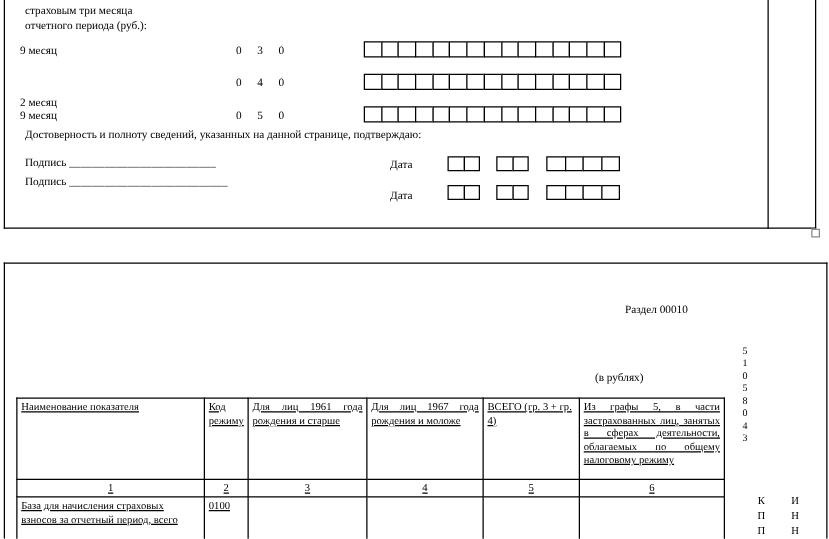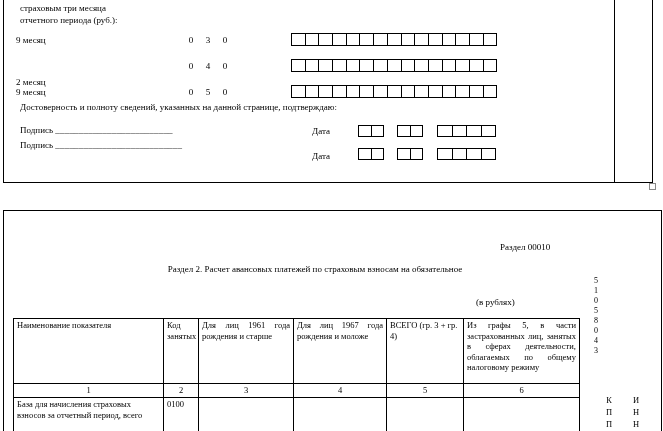--- a/index.html
+++ b/index.html
@@ -21,21 +21,21 @@
   .handle{position:absolute;width:7px;height:7px;border:1px solid #8a8a8a;background:#fff;box-sizing:border-box;}
   .title-block{position:absolute;left:140px;top:263px;width:350px;text-align:center;line-height:12.5px;}
   .vstack{position:absolute;text-align:center;}
   .vstack div{line-height:10px;font-size:8px;}
   .vstack.wide div{line-height:12px;font-size:8.5px;}
   table.s2{
     position:absolute;left:13px;top:318px;width:566px;
     border-collapse:collapse;table-layout:fixed;
     font-size:8.5px;line-height:10.5px;
   }
-  table.s2 td{border:1px solid #000;vertical-align:top;padding:1px 3px;overflow:hidden;}
+  table.s2 td{border:1px solid #000;vertical-align:top;padding:1px 3px;overflow:hidden;text-decoration:underline;}
   table.s2 tr.hdr td{height:62px;}
   table.s2 tr.nums td{height:13px;padding:0 2px;text-align:center;vertical-align:middle;}
   table.s2 tr.datarow td{height:42px;}
   td.just{text-align:justify;}
   td.code-cell{padding:1px 2px;}
 </style>
 </head>
 <body>
 
 <div class="line" style="left:3px;top:0;width:1px;height:183px"></div>
@@ -156,21 +156,20 @@
 
 <div class="handle" style="left:649px;top:183px"></div>
 
 <div class="line" style="left:3px;top:210px;width:659px;height:1px"></div>
 <div class="line" style="left:3px;top:210px;width:1px;height:221px"></div>
 <div class="line" style="left:661px;top:210px;width:1px;height:221px"></div>
 
 <div class="t" style="left:500px;top:242px">Раздел 00010</div>
 
 <div class="title-block">
-  <div>Раздел 2. Расчет авансовых платежей по страховым взносам на обязательное</div>
 </div>
 
 <div class="t" style="left:476px;top:297px">(в рублях)</div>
 
 <div class="vstack" style="left:591px;top:276px;width:10px">
   <div>5</div>
   <div>1</div>
   <div>0</div>
   <div>5</div>
   <div>8</div>
@@ -195,21 +194,21 @@
     <col style="width:150px">
       <col style="width:35px">
       <col style="width:95px">
     <col style="width:93px">
       <col style="width:77px">
       <col style="width:116px">
   </colgroup>
   <tbody>
       <tr class="hdr">
     <td>Наименование показателя</td>
-    <td>Код занятых</td>
+    <td>Код режиму</td>
     <td class="just">Для лиц 1961 года рождения и старше</td>
     <td class="just">Для лиц 1967 года рождения и моложе</td>
     <td>ВСЕГО (гр. 3 + гр. 4)</td>
     <td class="just">Из графы 5, в части застрахованных лиц, занятых в сферах деятельности, облагаемых по общему налоговому режиму</td>
   </tr>
   <tr class="nums">
     <td>1</td>
     <td>2</td>
     <td>3</td>
     <td>4</td>

